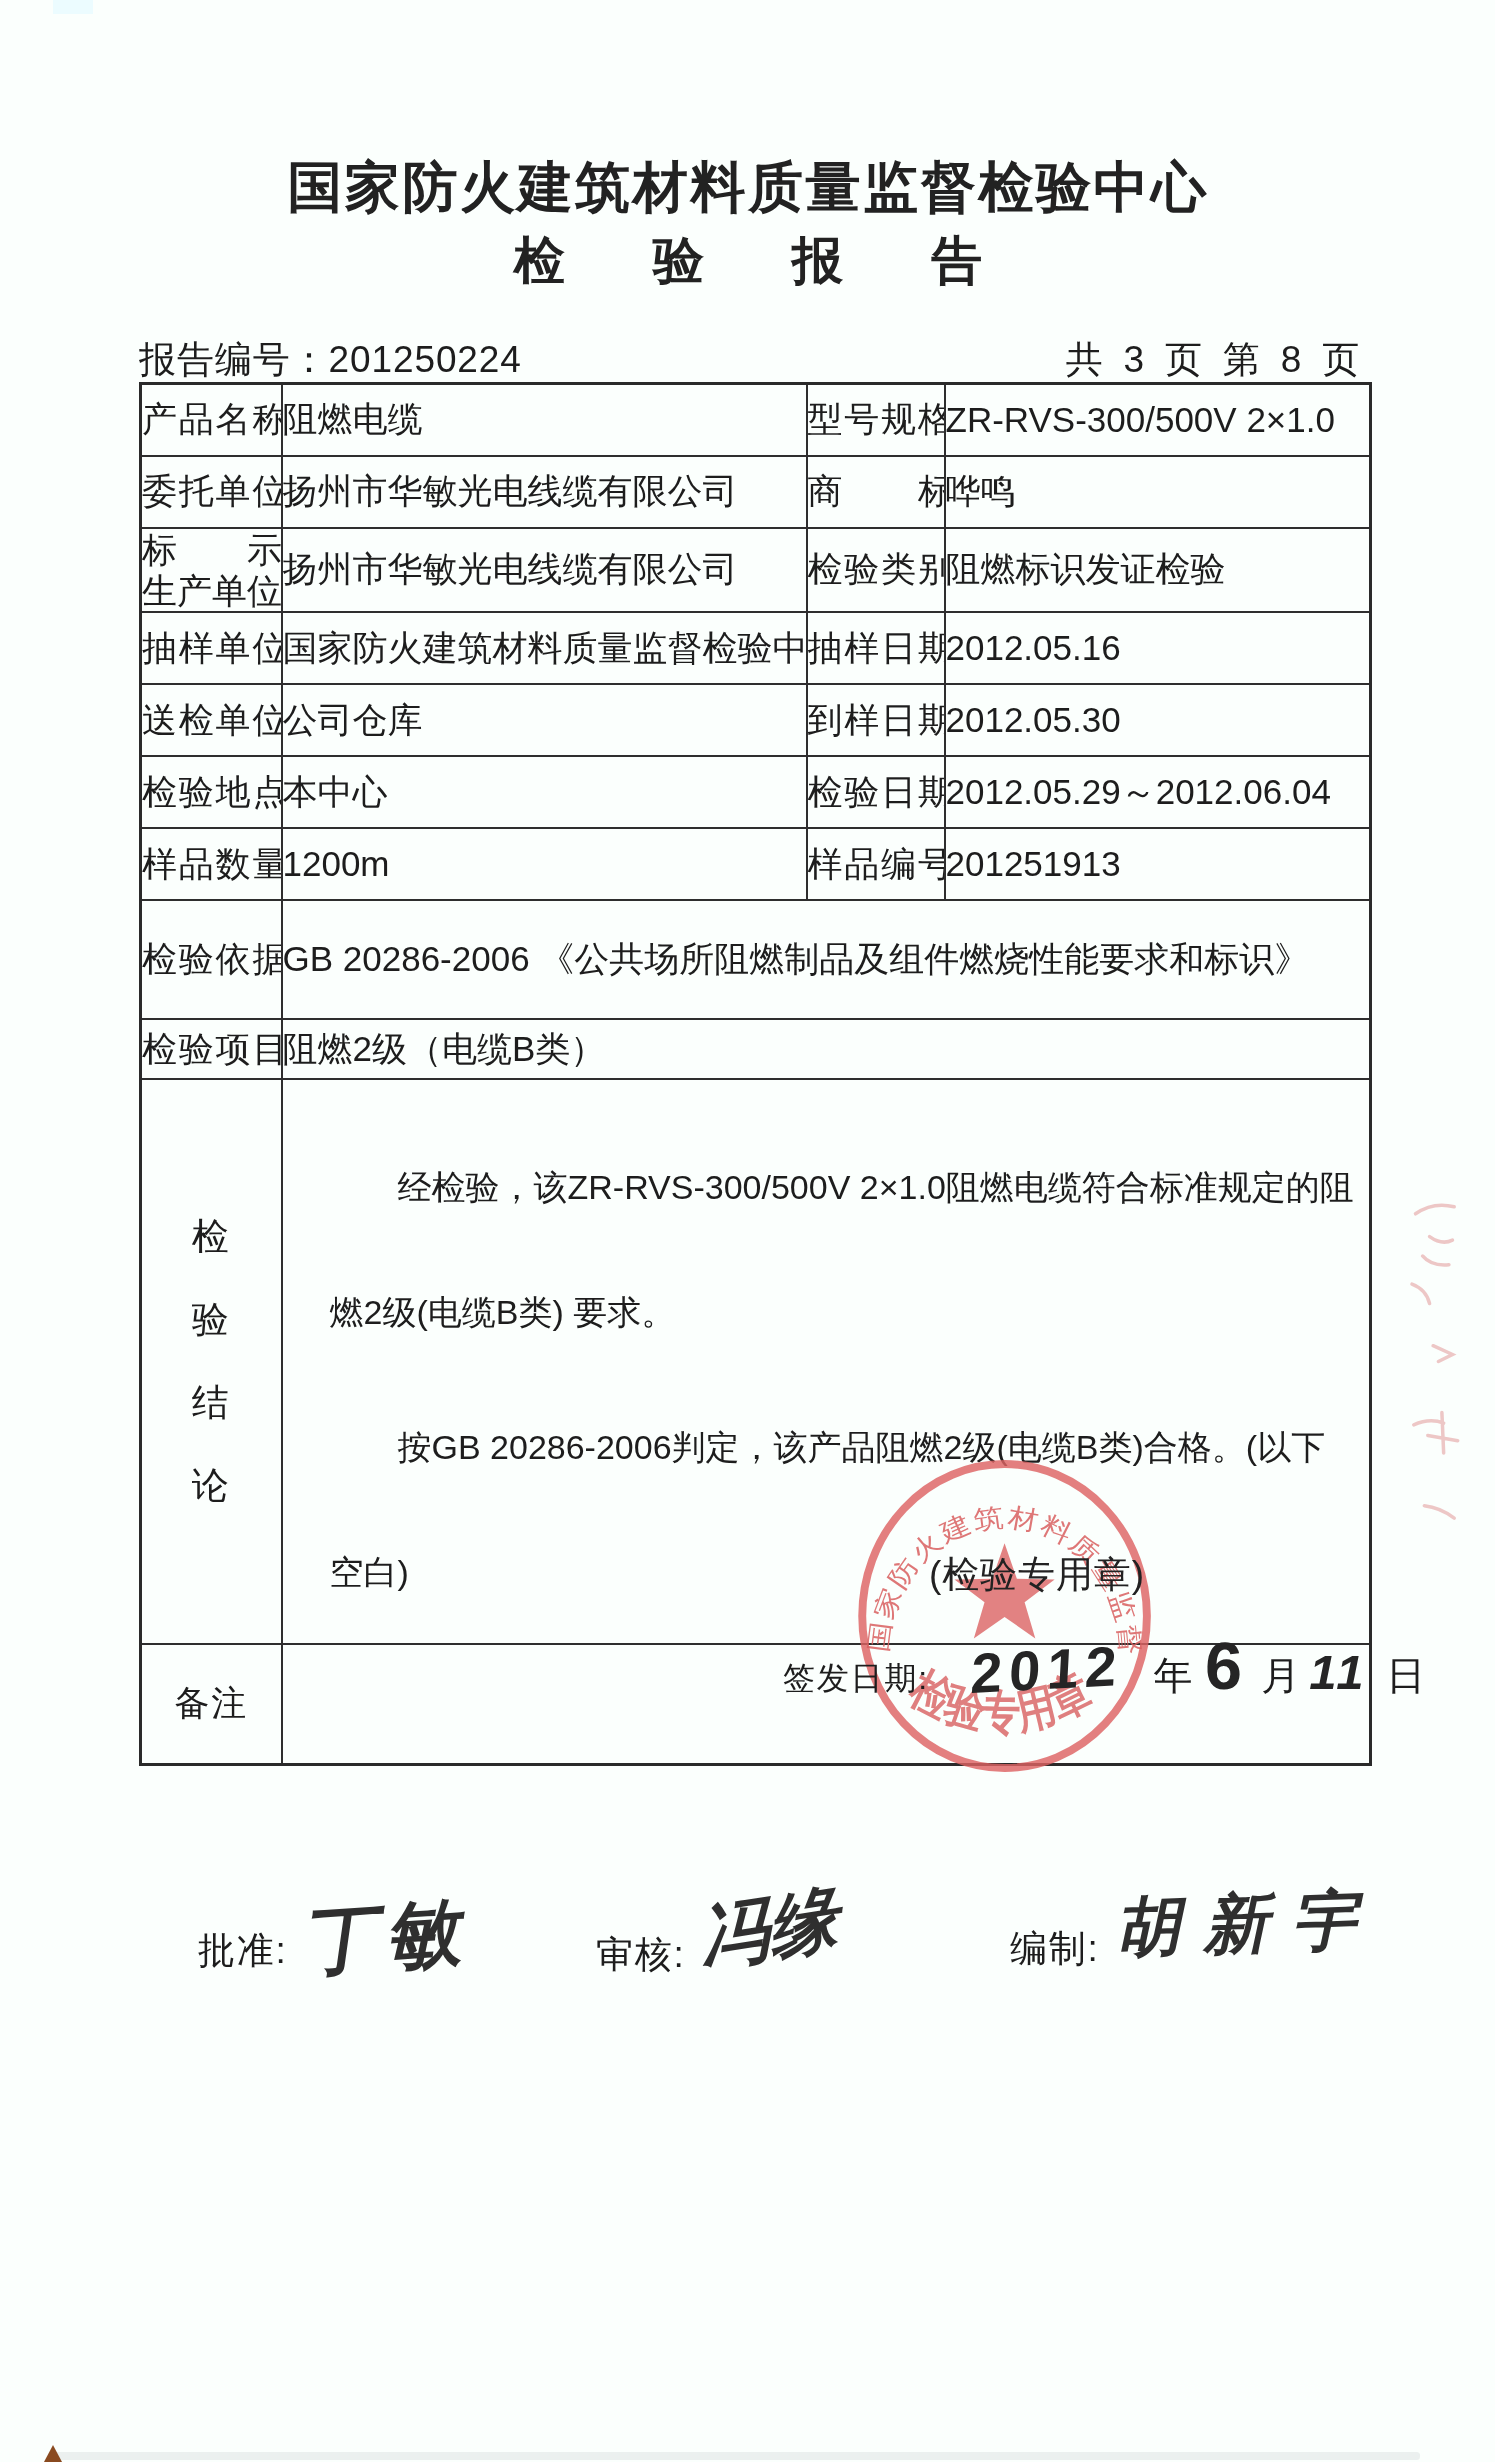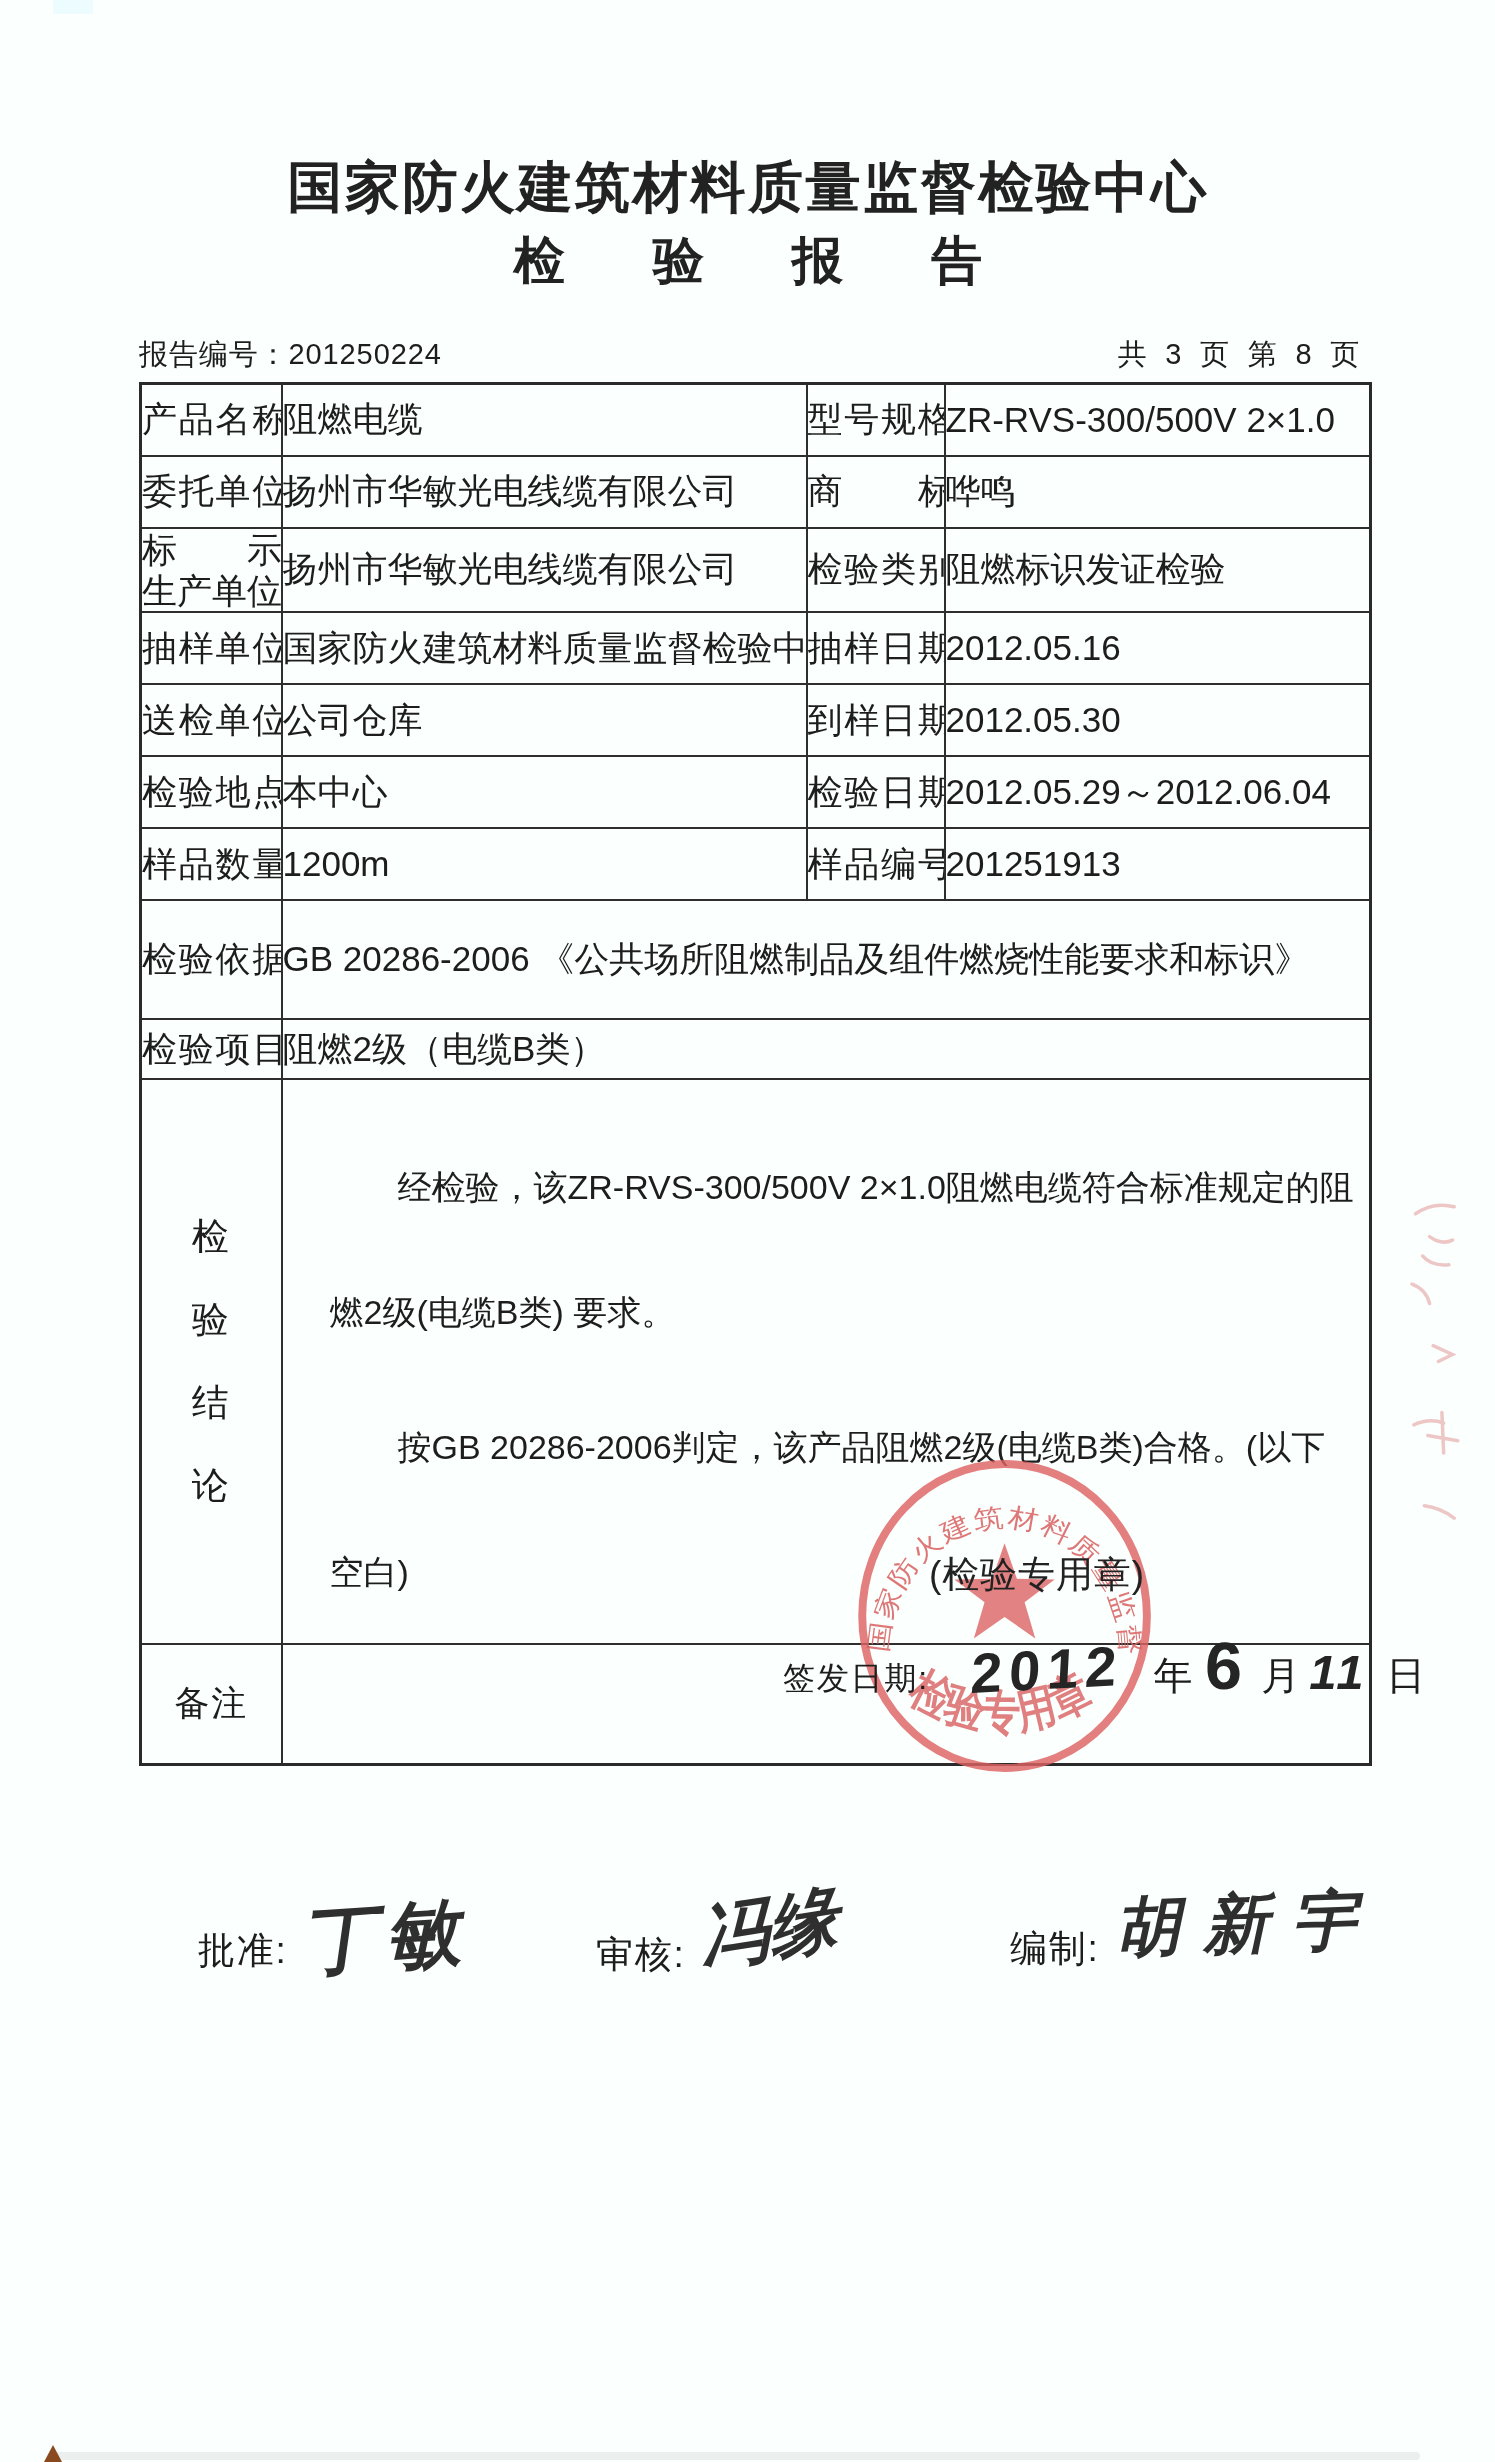--- a/index.html
+++ b/index.html
@@ -15,21 +15,21 @@
   .org-title{
     left:0;top:151px;width:1496px;text-align:center;
     font-size:55px;font-weight:700;letter-spacing:2.6px;color:#222;
   }
   .doc-title{
     left:0;top:227px;width:1496px;text-align:center;
     font-size:51px;font-weight:700;letter-spacing:37px;text-indent:37px;color:#222;
   }
 
   
-  .meta{left:139px;top:335px;width:1229px;height:40px;font-size:29px;}
+  .meta{left:139px;top:335px;width:1229px;height:40px;font-size:37px;}
   .meta .left{position:absolute;left:0;top:0;letter-spacing:0.9px;}
   .meta .right{position:absolute;right:3.5px;top:0;letter-spacing:5.3px;}
 
   
   table.main{
     position:absolute;left:139px;top:382px;width:1229px;
     border-collapse:collapse;table-layout:fixed;
     font-size:35px;
   }
   table.main td{

